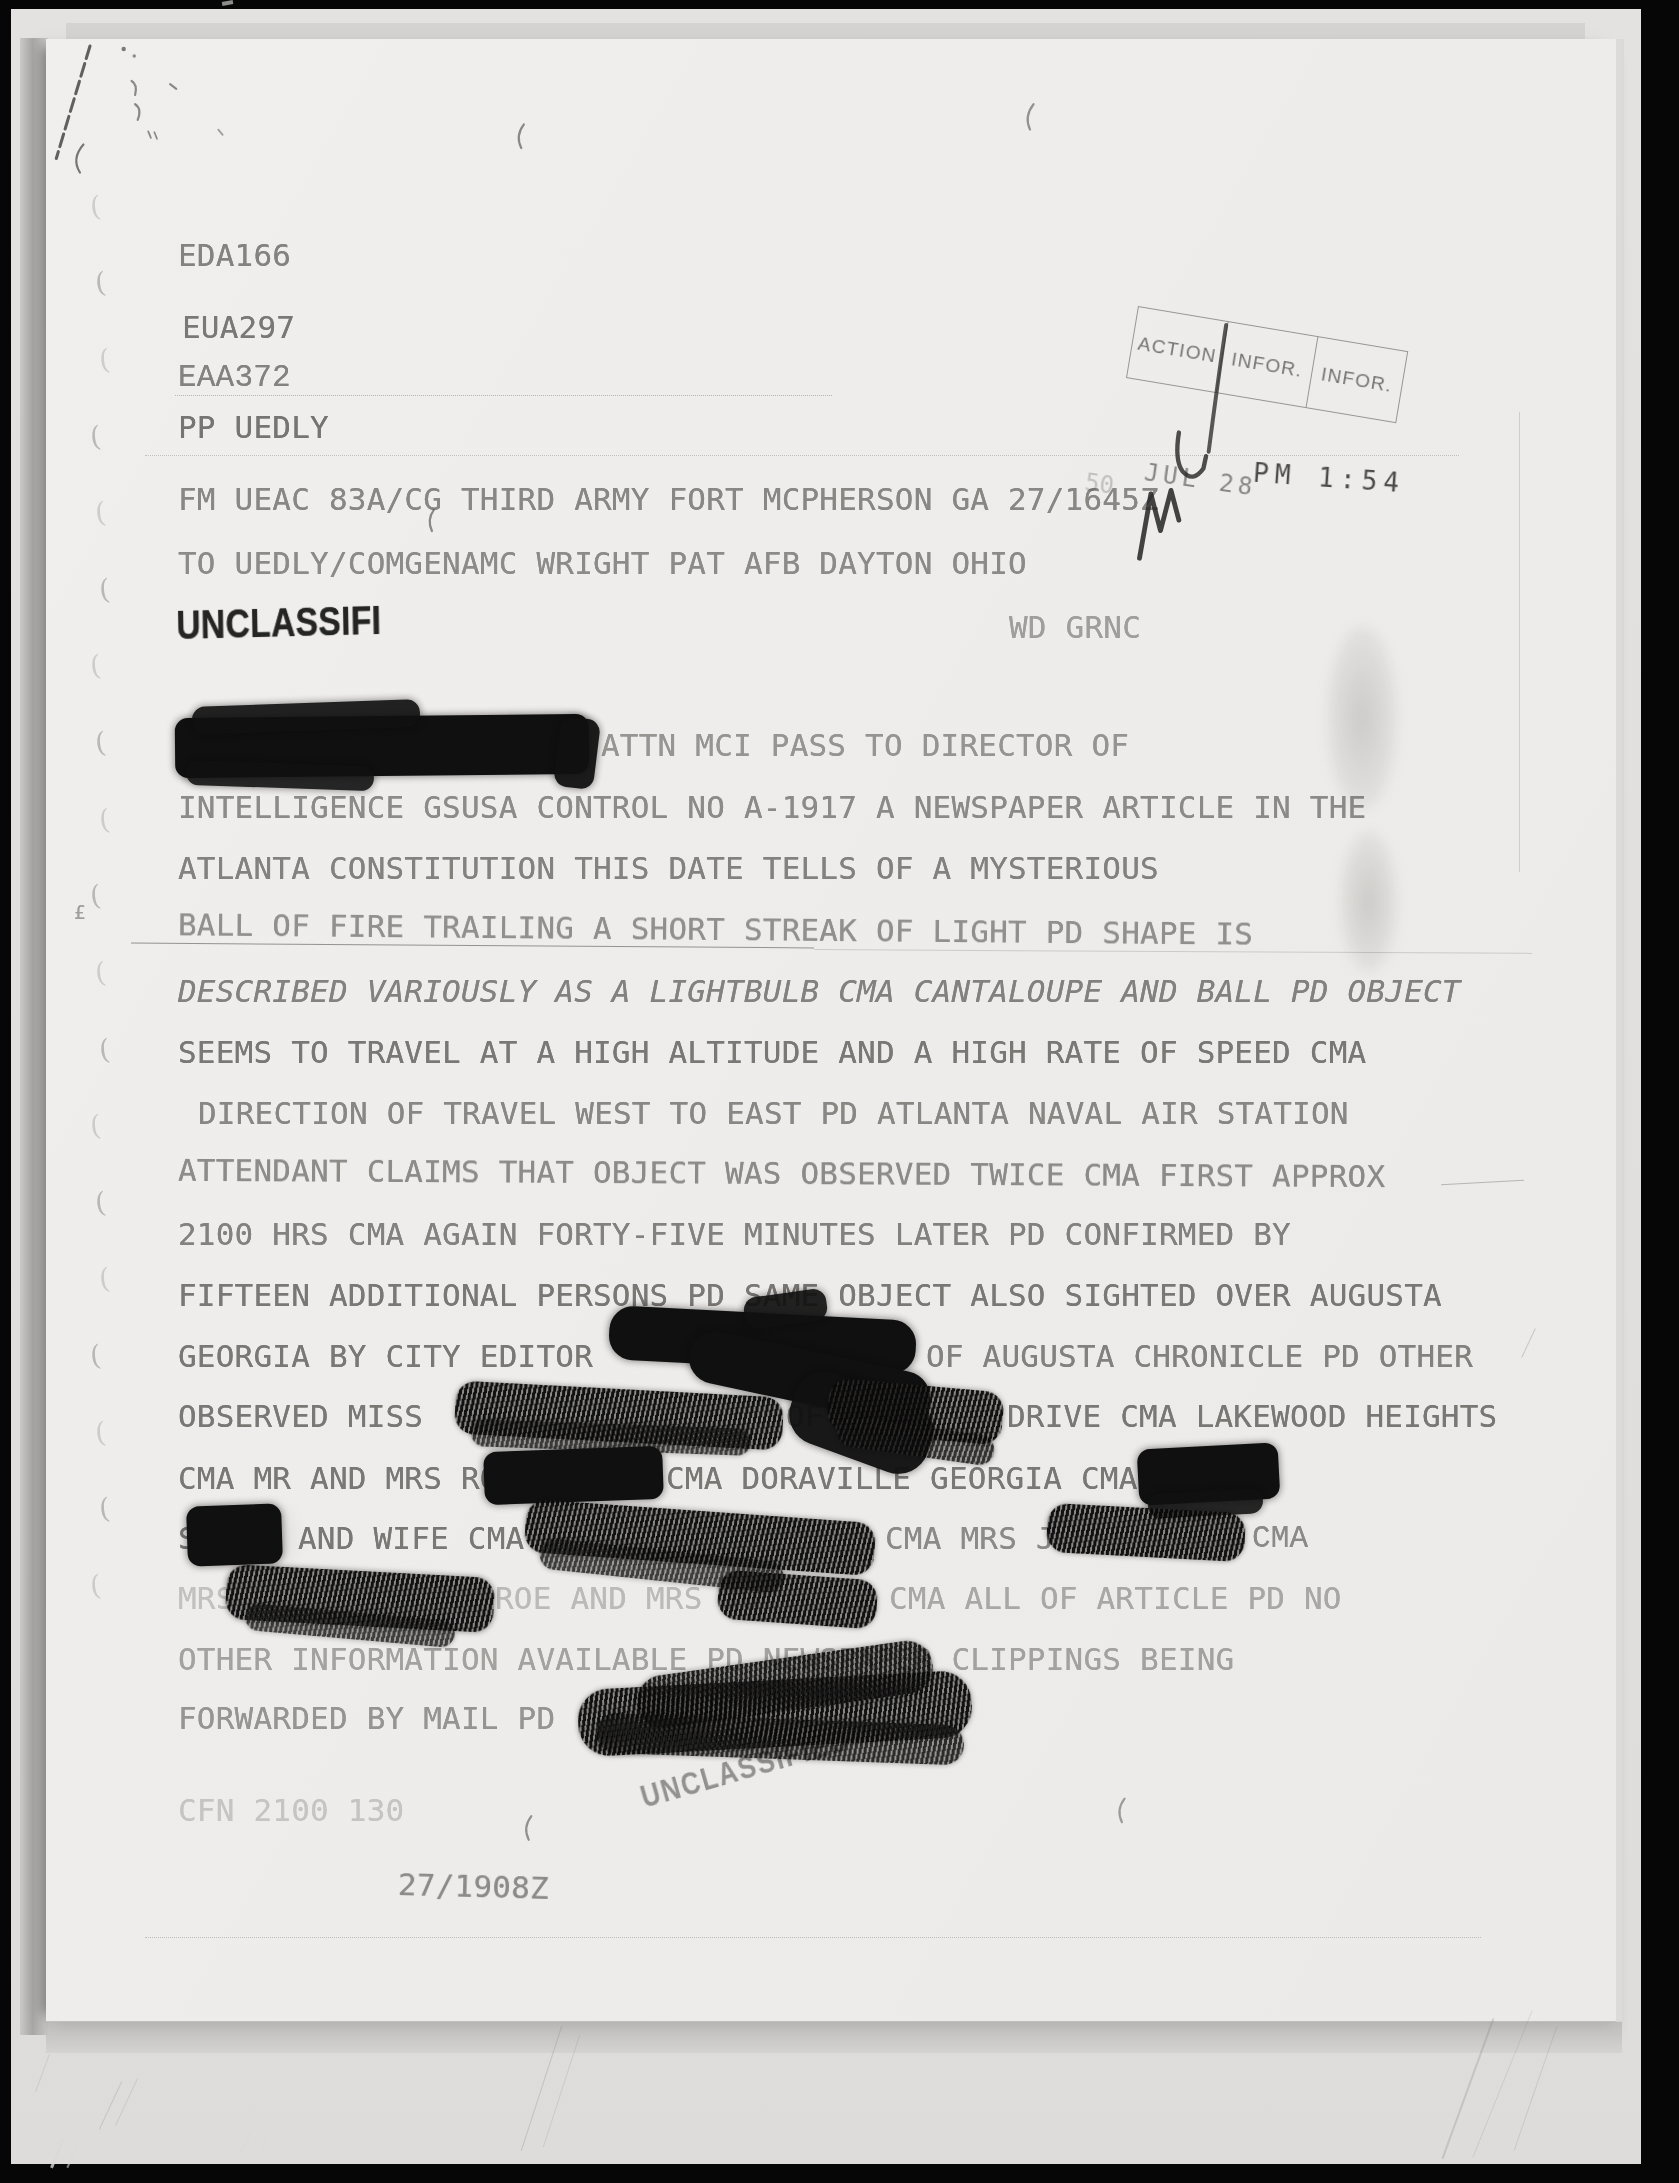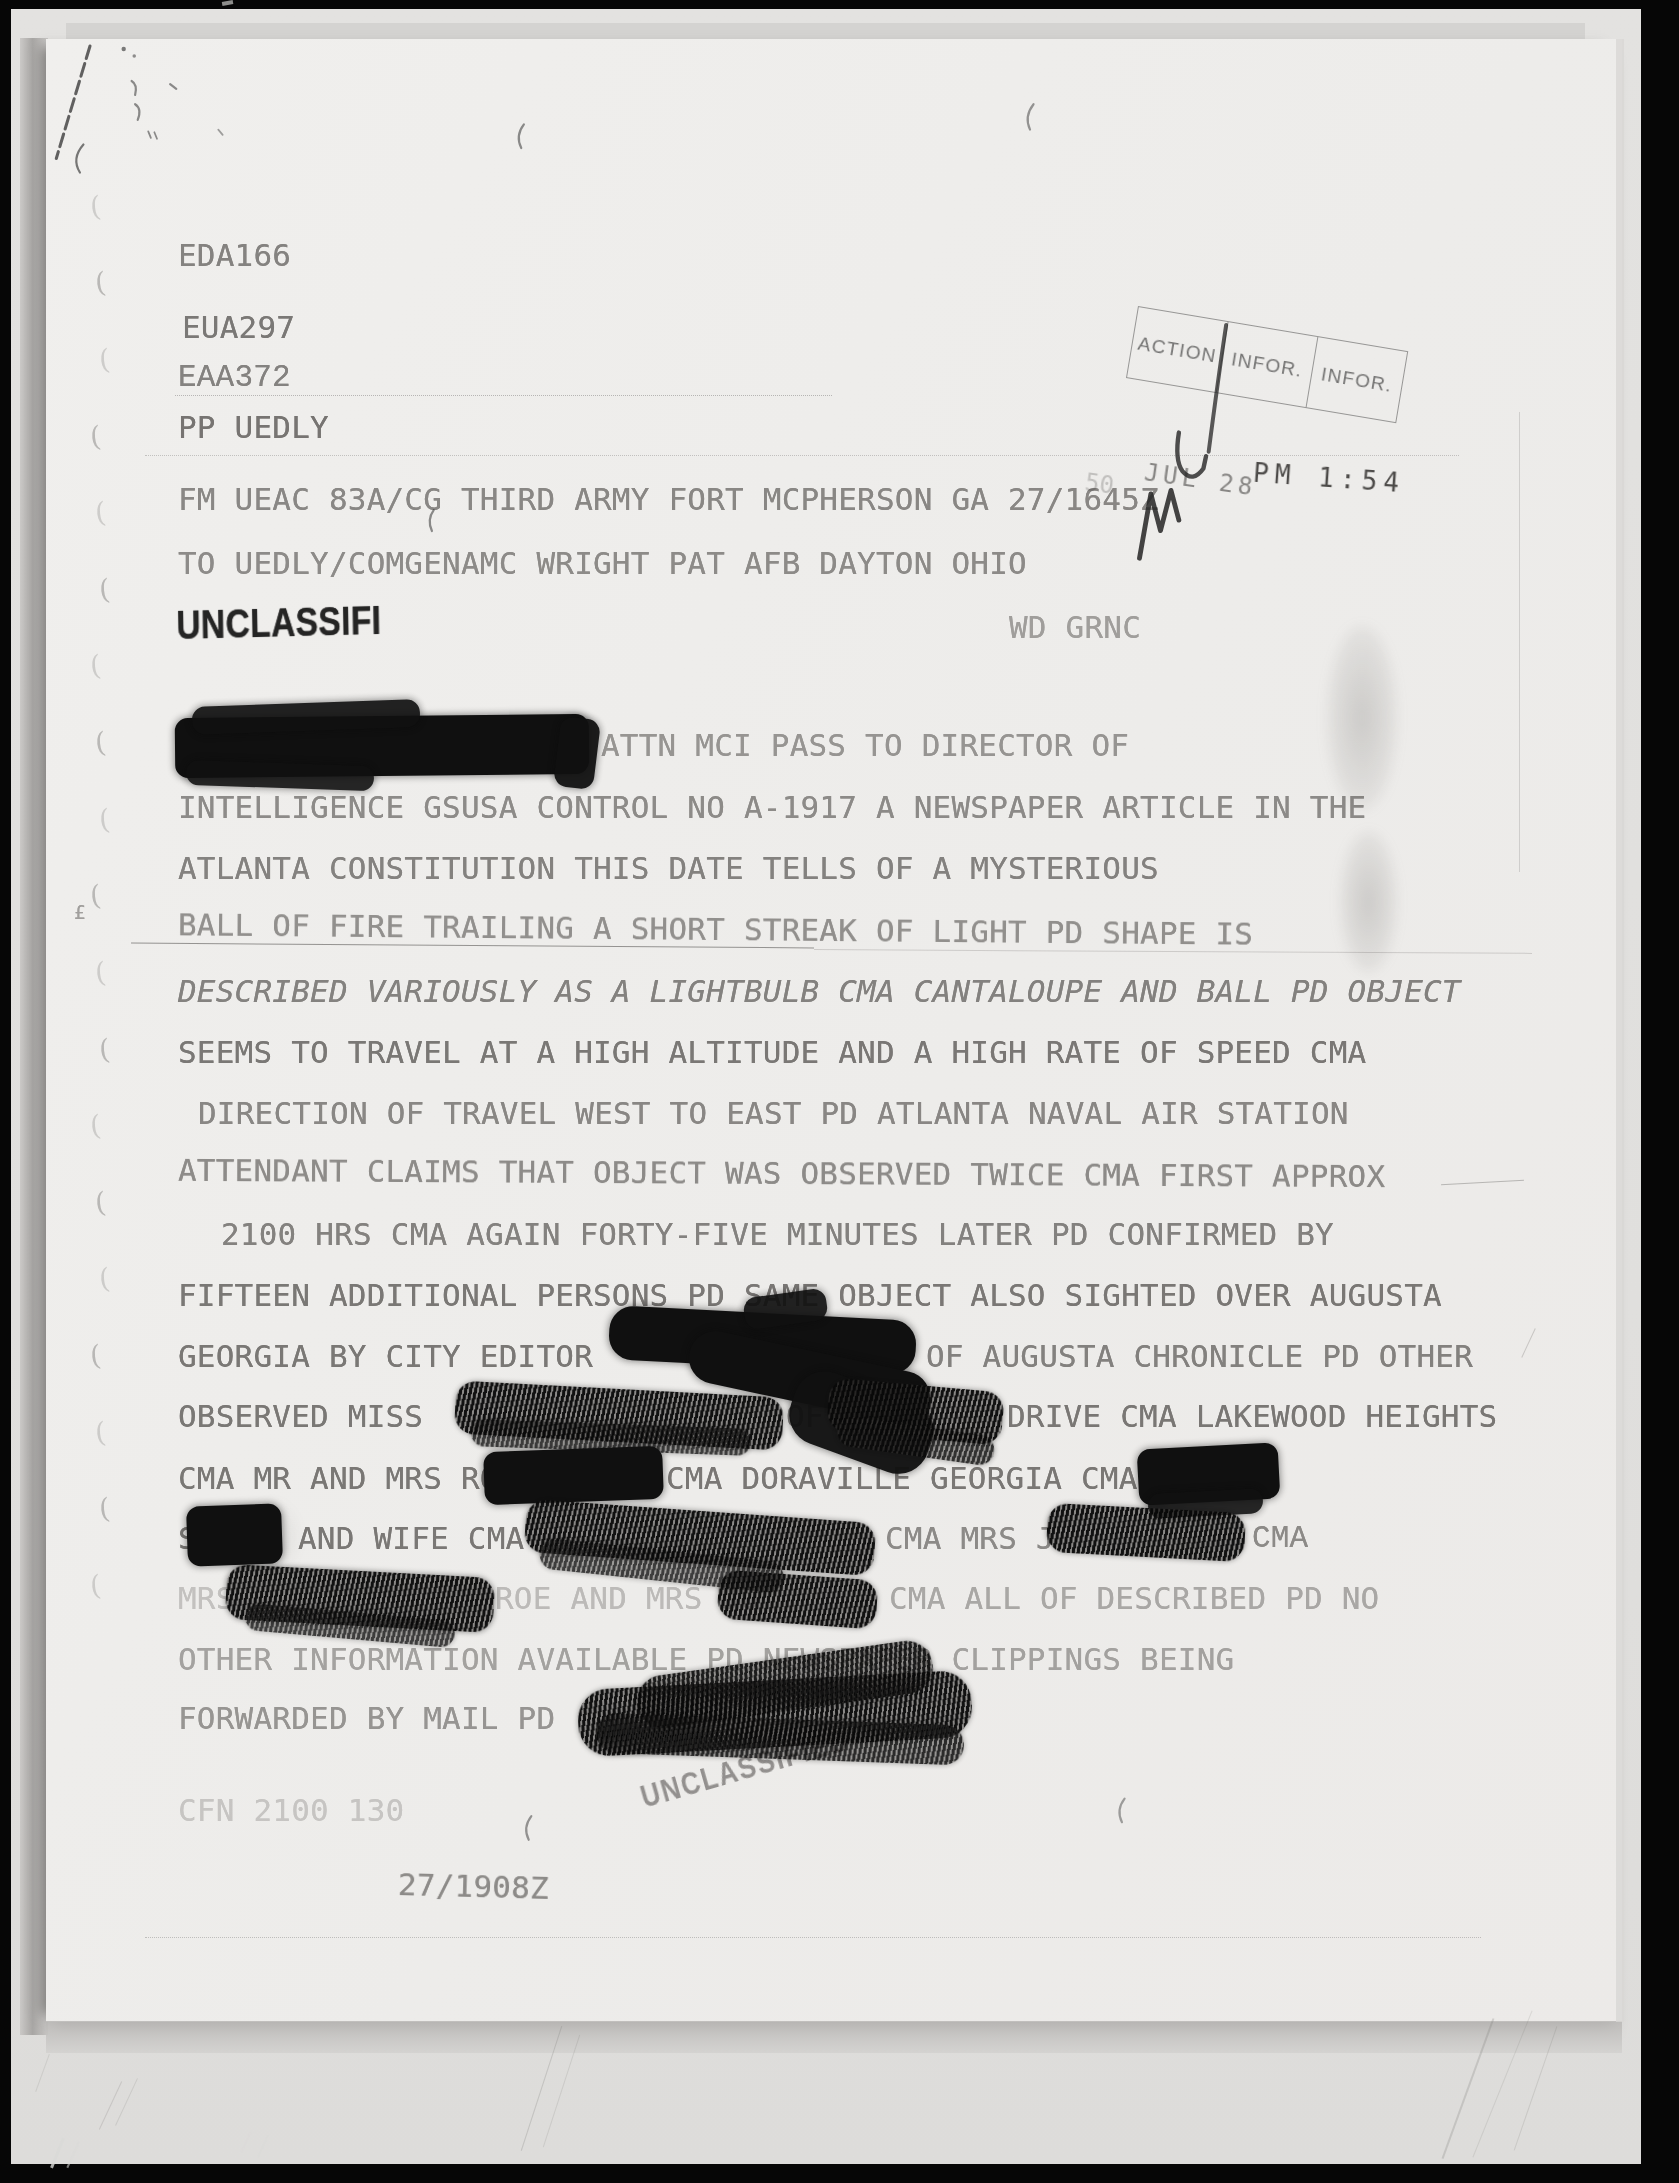--- a/index.html
+++ b/index.html
@@ -118,41 +118,41 @@
 <span class="recv" style="left:1253px;top:465px;opacity:.8;transform:rotate(4deg);letter-spacing:6.1px;font-size:26px;">PM 1:54</span>
 
 <span class="tw" style="left:601px;top:730px;opacity:.45;">ATTN MCI PASS TO DIRECTOR OF</span>
 <span class="tw" style="left:178px;top:792px;opacity:.5;">INTELLIGENCE GSUSA CONTROL NO A-1917 A NEWSPAPER ARTICLE IN THE</span>
 <span class="tw" style="left:178px;top:853px;opacity:.55;">ATLANTA CONSTITUTION THIS DATE TELLS OF A MYSTERIOUS</span>
 <span class="tw" style="left:178px;top:914px;opacity:.48;transform:rotate(.5deg);">BALL OF FIRE TRAILING A SHORT STREAK OF LIGHT PD SHAPE IS</span>
 <span class="tw" style="left:178px;top:976px;opacity:.55;font-style:italic;">DESCRIBED VARIOUSLY AS A LIGHTBULB CMA CANTALOUPE AND BALL PD OBJECT</span>
 <span class="tw" style="left:178px;top:1037px;opacity:.6;">SEEMS TO TRAVEL AT A HIGH ALTITUDE AND A HIGH RATE OF SPEED CMA</span>
 <span class="tw" style="left:178px;top:1098px;opacity:.52;margin-left:20px;">DIRECTION OF TRAVEL WEST TO EAST PD ATLANTA NAVAL AIR STATION</span>
 <span class="tw" style="left:178px;top:1158px;opacity:.5;transform:rotate(.3deg);">ATTENDANT CLAIMS THAT OBJECT WAS OBSERVED TWICE CMA FIRST APPROX</span>
-<span class="tw" style="left:178px;top:1219px;opacity:.55;margin-left:43px;">2100 HRS CMA AGAIN FORTY-FIVE MINUTES LATER PD CONFIRMED BY</span>
+<span class="tw" style="left:178px;top:1219px;opacity:.55;">2100 HRS CMA AGAIN FORTY-FIVE MINUTES LATER PD CONFIRMED BY</span>
 <span class="tw" style="left:178px;top:1280px;opacity:.6;">FIFTEEN ADDITIONAL PERSONS PD SAME OBJECT ALSO SIGHTED OVER AUGUSTA</span>
 
 <span class="tw" style="left:178px;top:1341px;opacity:.6;">GEORGIA BY CITY EDITOR</span>
 <span class="tw" style="left:926px;top:1341px;opacity:.55;">OF AUGUSTA CHRONICLE PD OTHER</span>
 
 <span class="tw" style="left:178px;top:1401px;opacity:.6;">OBSERVED MISS</span>
 <span class="tw" style="left:786px;top:1401px;opacity:.55;">OF</span>
 <span class="tw" style="left:1007px;top:1401px;opacity:.6;">DRIVE CMA LAKEWOOD HEIGHTS</span>
 
 <span class="tw" style="left:178px;top:1463px;opacity:.6;">CMA MR AND MRS RO</span>
 <span class="tw" style="left:666px;top:1463px;opacity:.6;">CMA DORAVILLE GEORGIA CMA</span>
 
 <span class="tw" style="left:178px;top:1523px;opacity:.6;">S</span>
 <span class="tw" style="left:298px;top:1523px;opacity:.6;">AND WIFE CMA</span>
 <span class="tw" style="left:885px;top:1523px;opacity:.5;">CMA MRS J</span>
 <span class="tw" style="left:1252px;top:1523px;opacity:.5;font-family:Liberation Mono, monospace;">CMA</span>
 
 <span class="tw" style="left:178px;top:1583px;opacity:.22;">MRS</span>
 <span class="tw" style="left:495px;top:1583px;opacity:.25;">ROE AND MRS JO</span>
-<span class="tw" style="left:889px;top:1583px;opacity:.35;">CMA ALL OF DESCRIBED PD NO</span>
+<span class="tw" style="left:889px;top:1583px;opacity:.35;">CMA ALL OF ARTICLE PD NO</span>
 
 <span class="tw" style="left:178px;top:1644px;opacity:.38;">OTHER INFORMATION AVAILABLE PD NEWSPAPER CLIPPINGS BEING</span>
 <span class="tw" style="left:178px;top:1703px;opacity:.45;">FORWARDED BY MAIL PD</span>
 
 <span class="tw" style="left:178px;top:1795px;opacity:.2;">CFN 2100 130</span>
 <span class="tw" style="left:398px;top:1871px;opacity:.5;transform:rotate(1.5deg);">27/1908Z</span>
 
 <div class="rblock" style="left:175px;top:716px;width:414px;height:60px;transform:rotate(-.6deg);"></div>
 <div class="rblock" style="left:192px;top:703px;width:228px;height:28px;transform:rotate(-2deg);opacity:.92;"></div>
 <div class="rblock" style="left:186px;top:763px;width:188px;height:24.5px;transform:rotate(2deg);opacity:.9;"></div>

